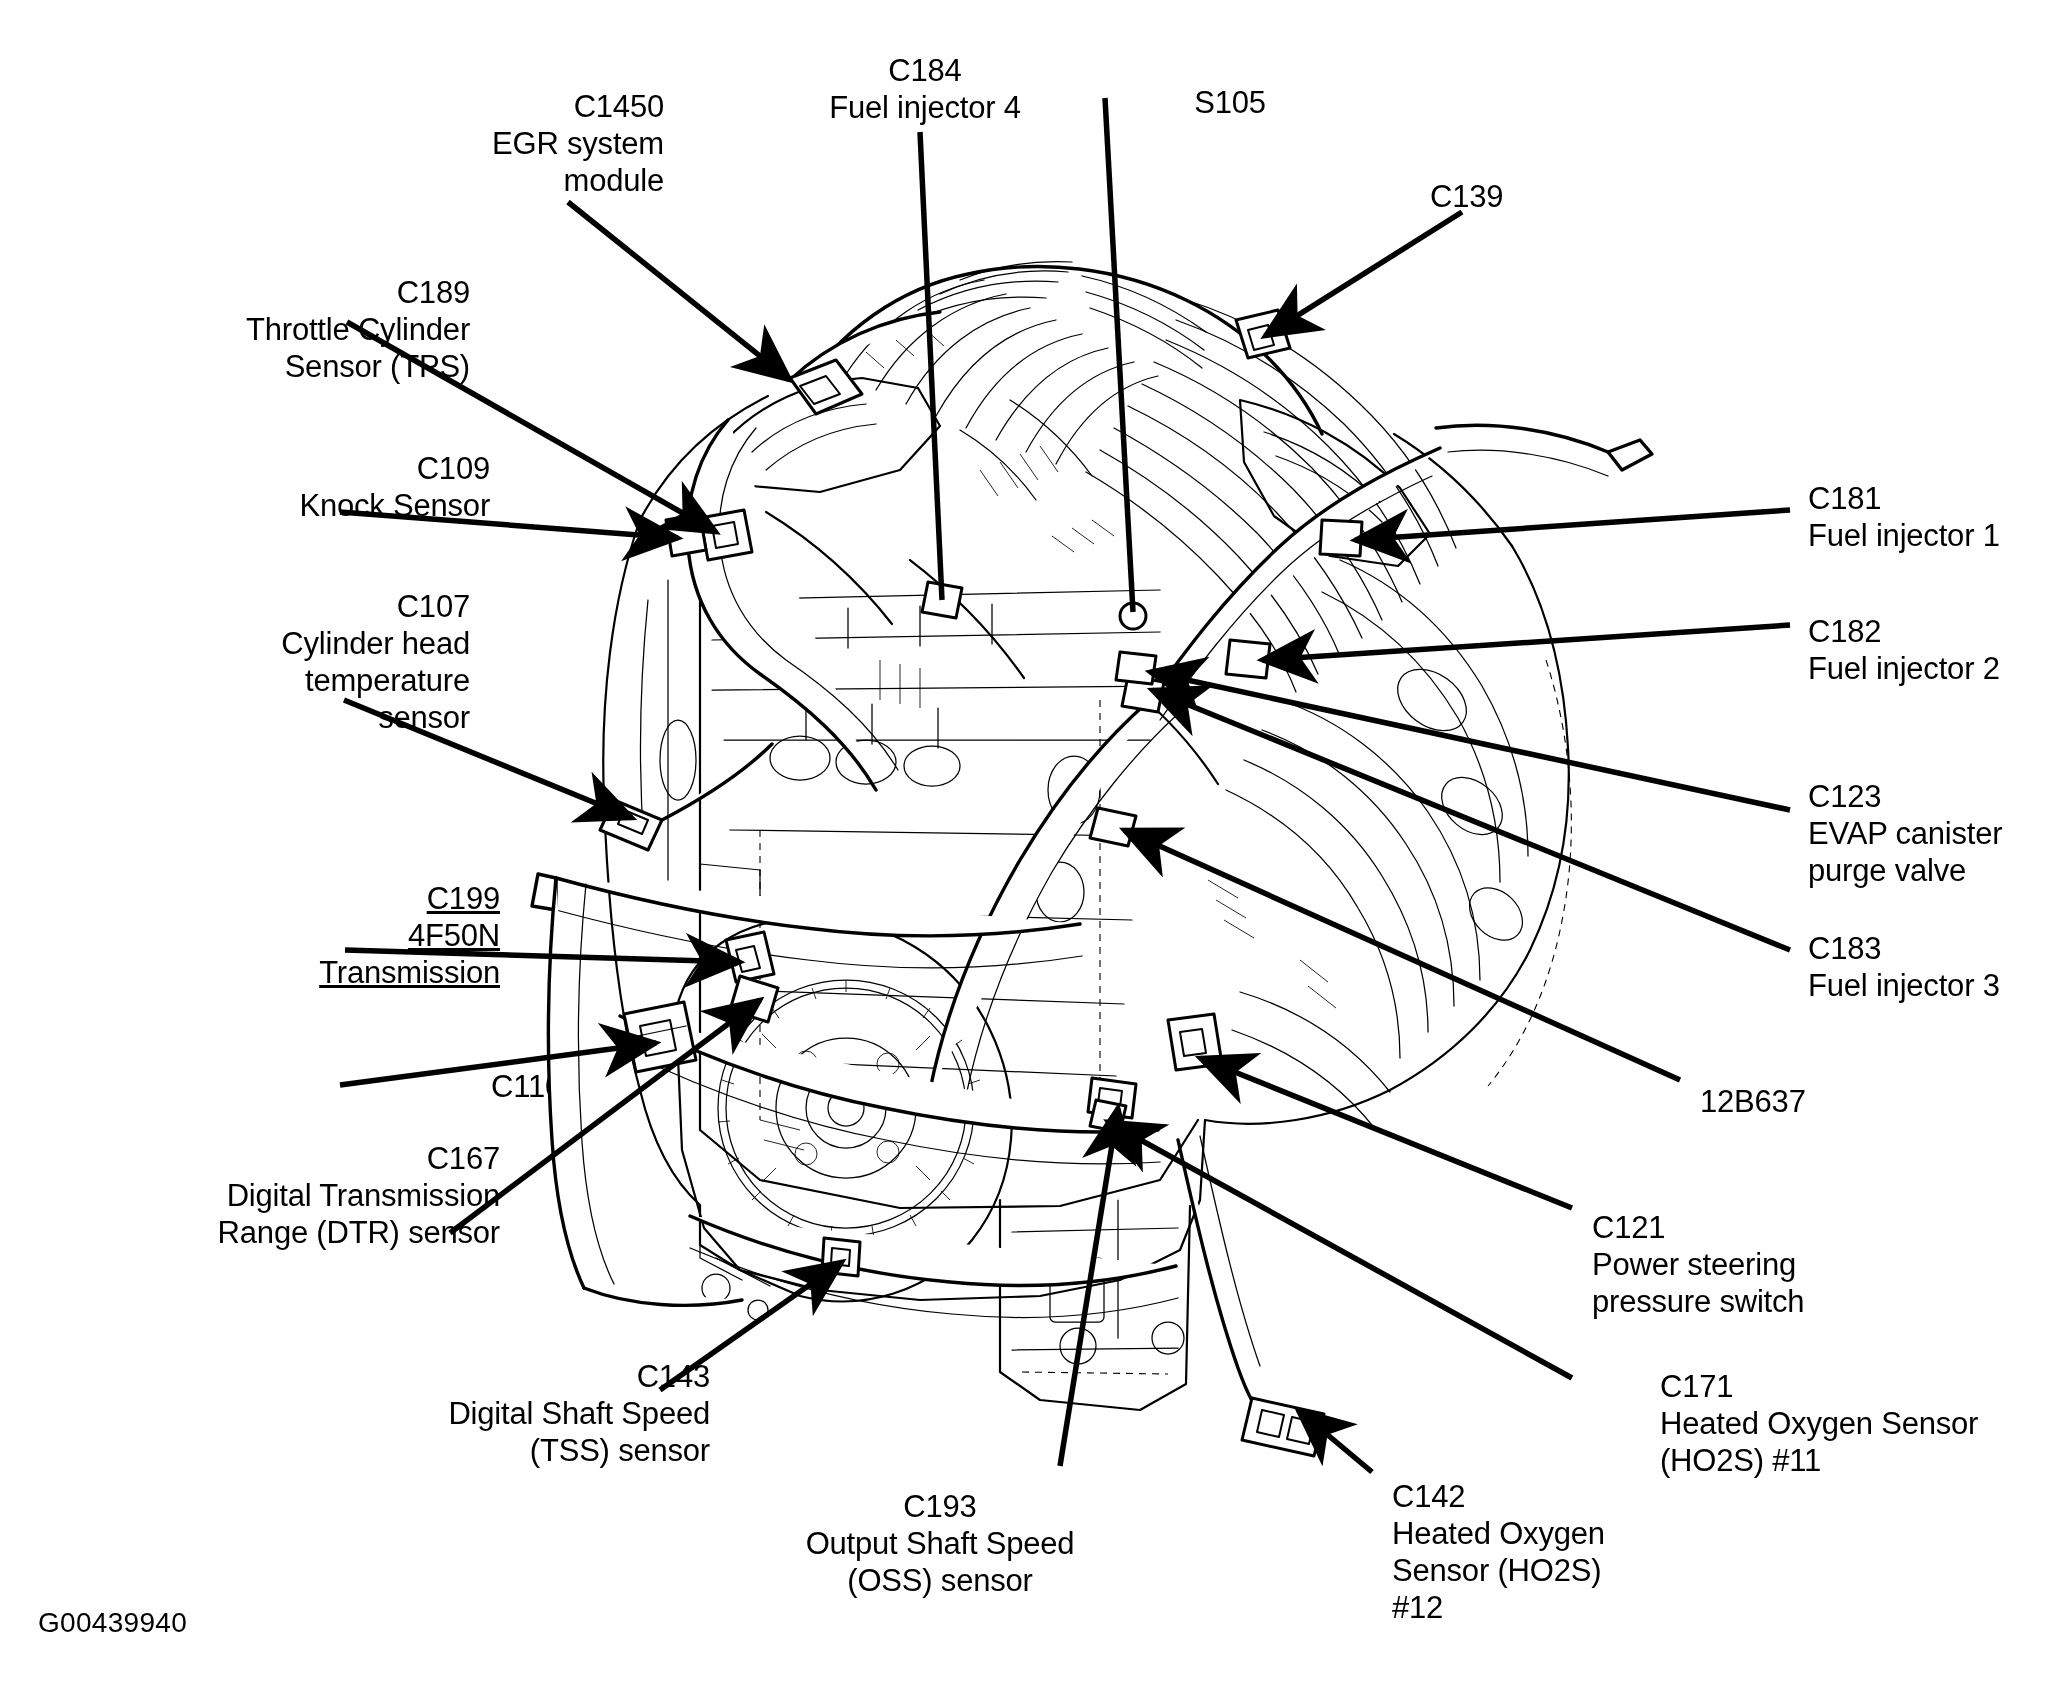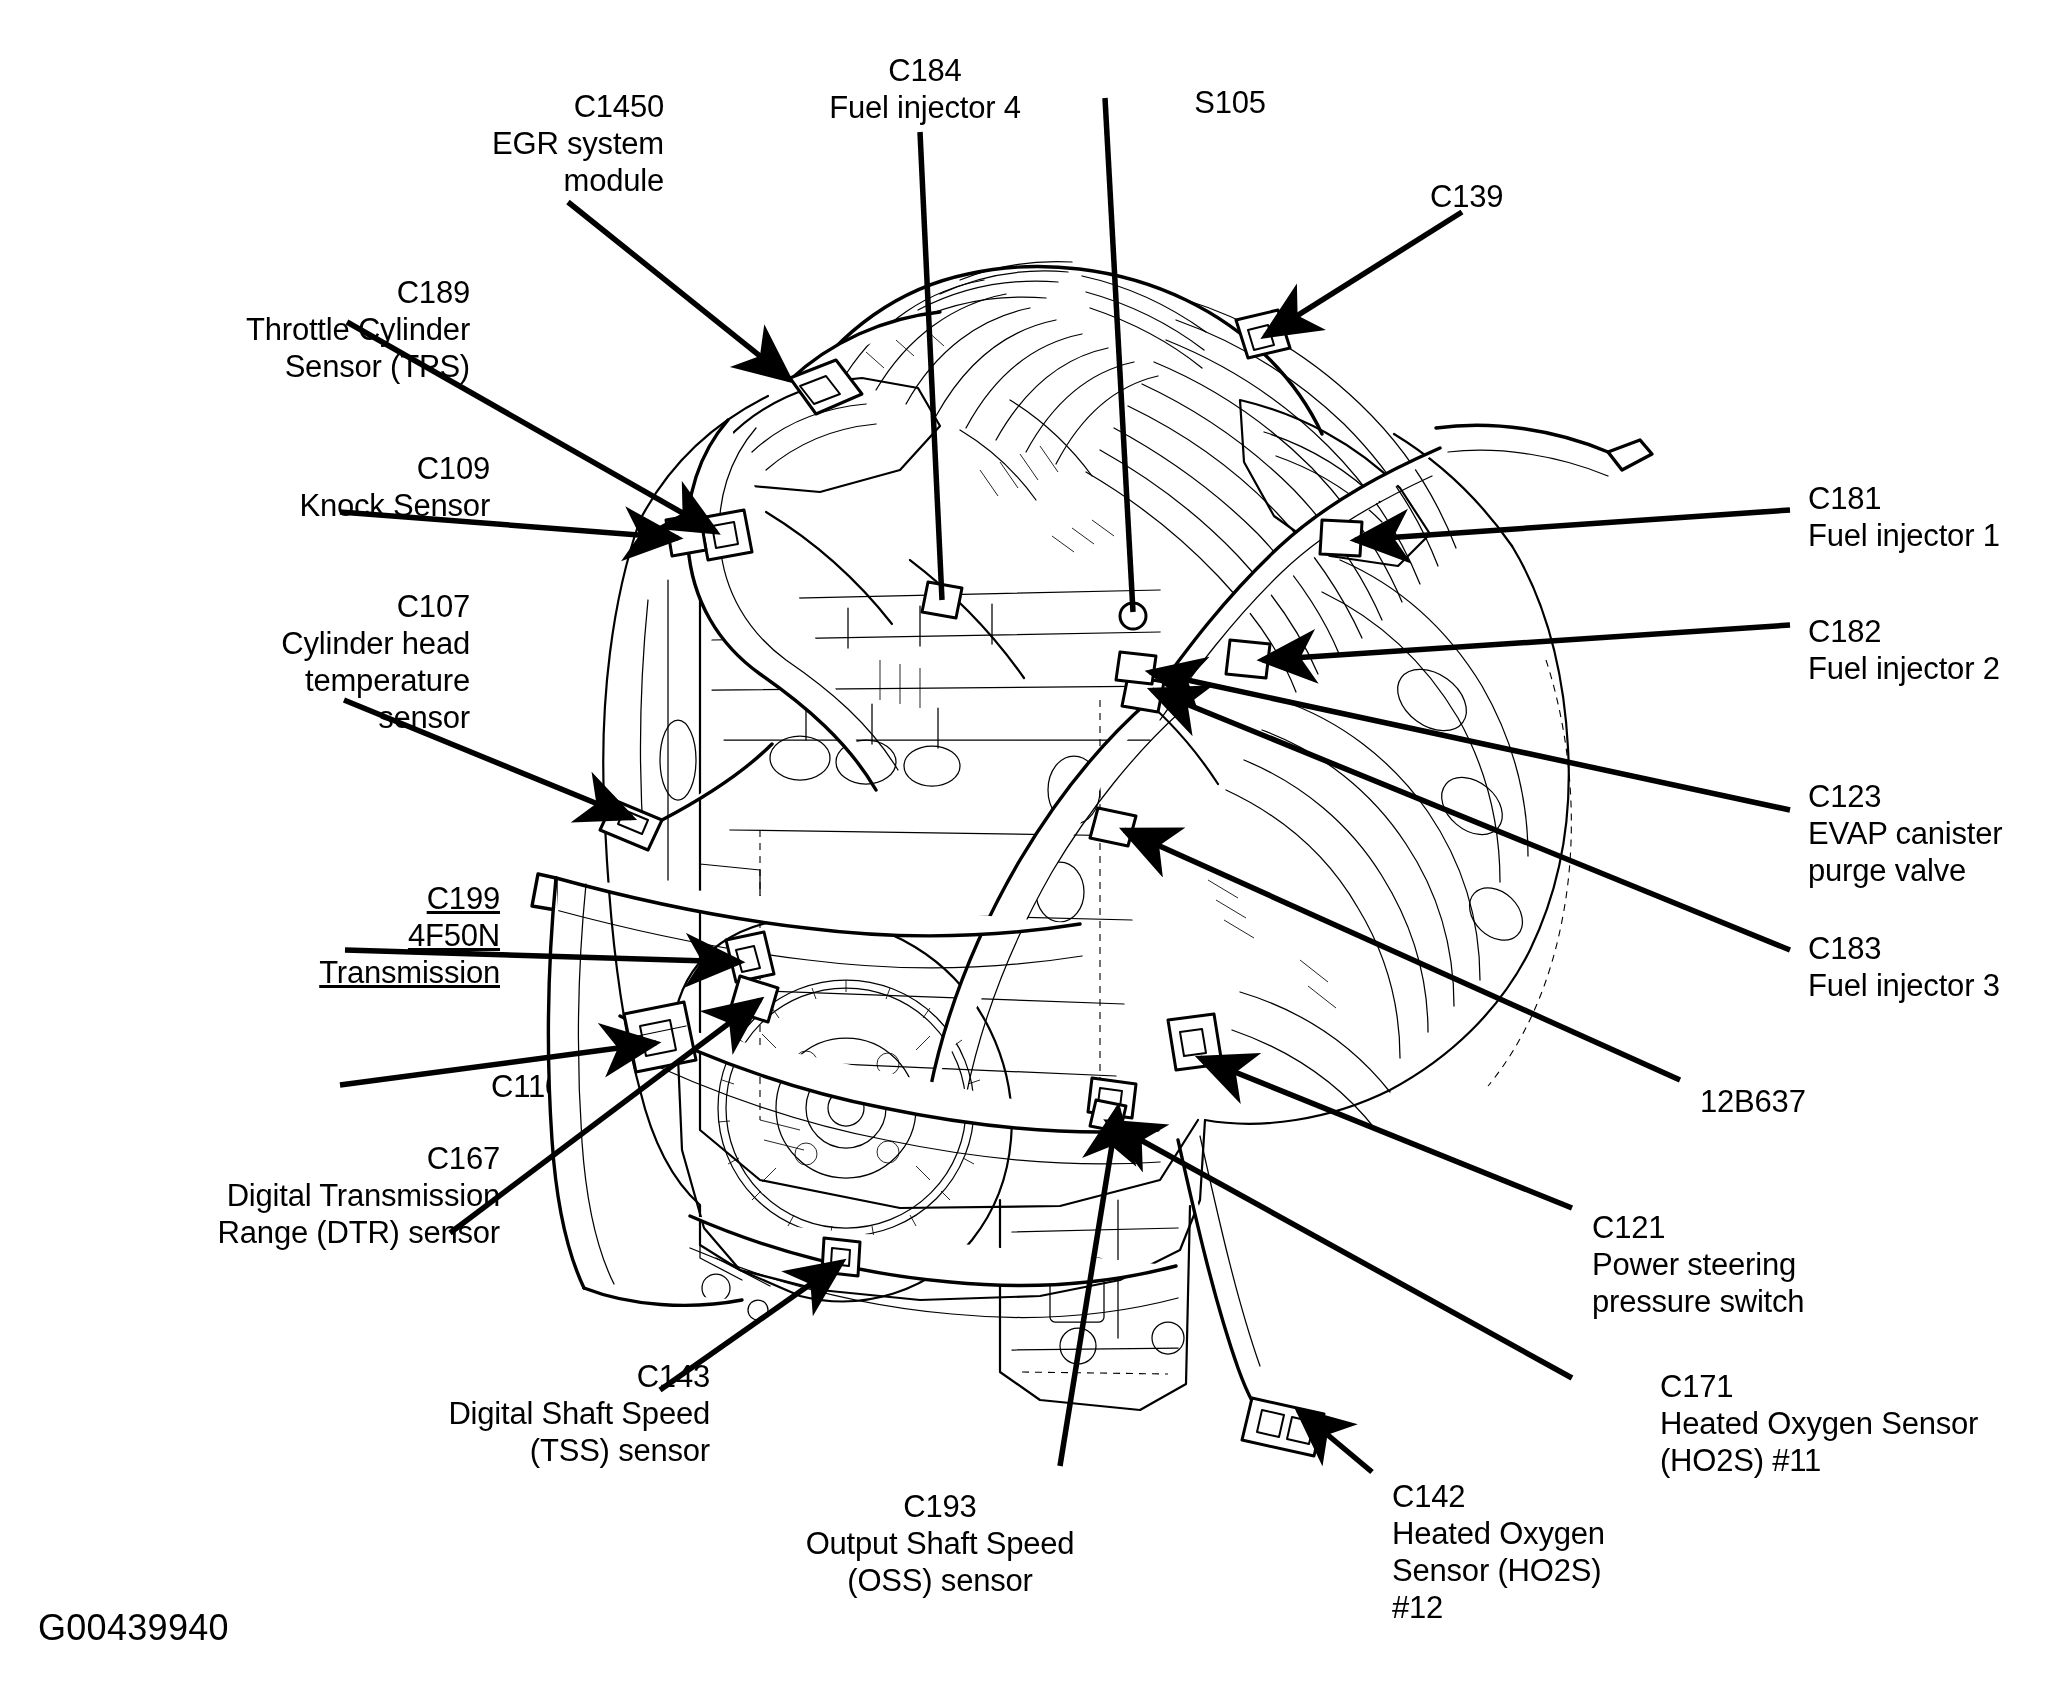--- a/index.html
+++ b/index.html
@@ -25,21 +25,21 @@
     white-space: pre-line;
     letter-spacing: -0.2px;
   }
   .ta-right { text-align: right; }
   .ta-left  { text-align: left; }
   .ta-center{ text-align: center; }
   #figure-id {
     position: absolute;
     left: 38px;
     top: 1607px;
-    font-size: 36px;
+    font-size: 28px;
     color: #000000;
     font-family: "Liberation Sans", sans-serif;
     letter-spacing: 0.3px;
   }
   svg.layer {
     position: absolute;
     left: 0;
     top: 0;
     width: 2053px;
     height: 1690px;

